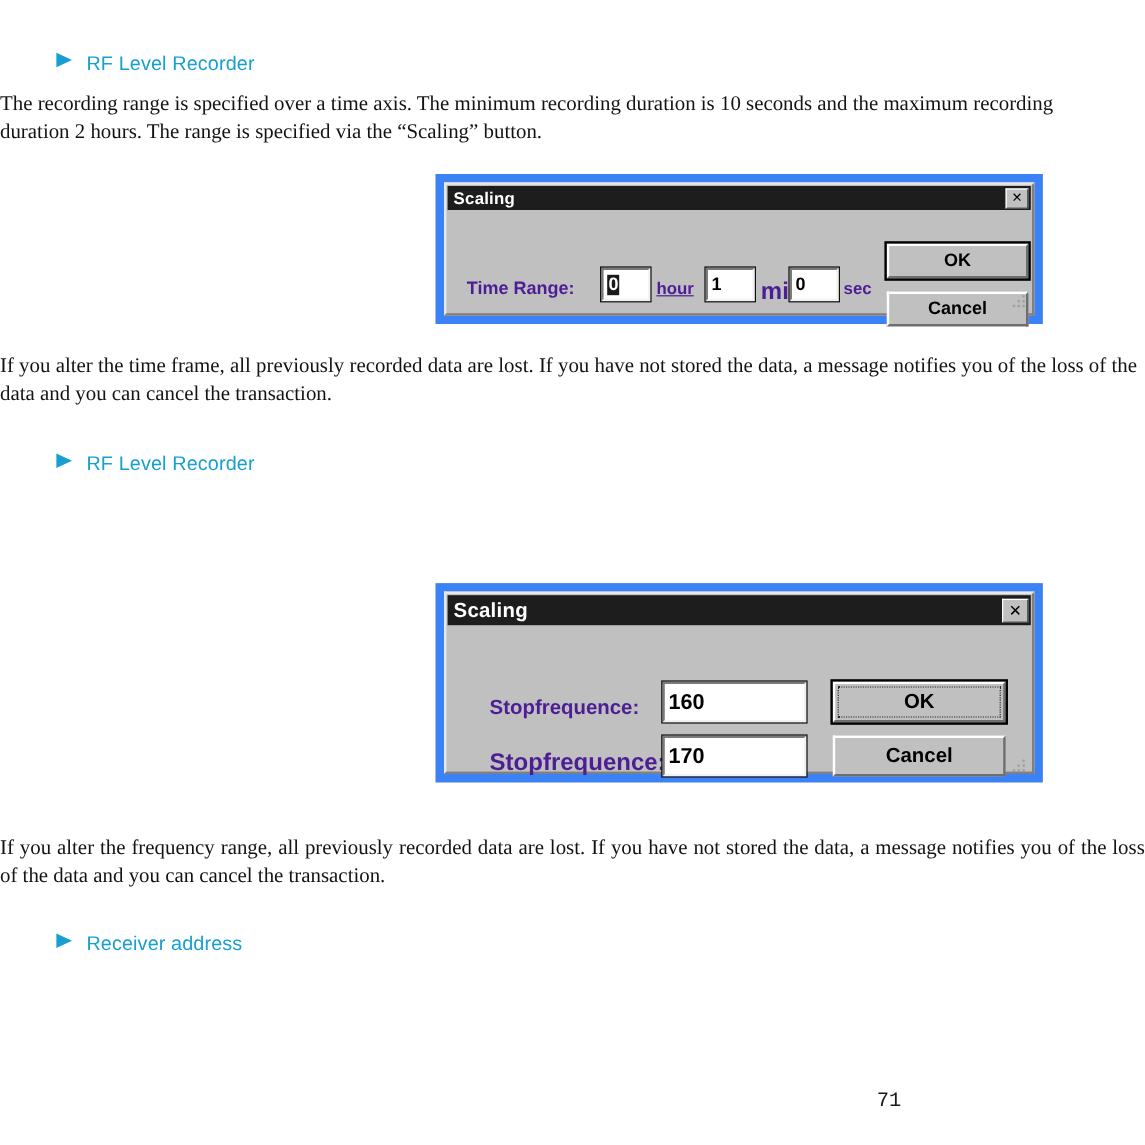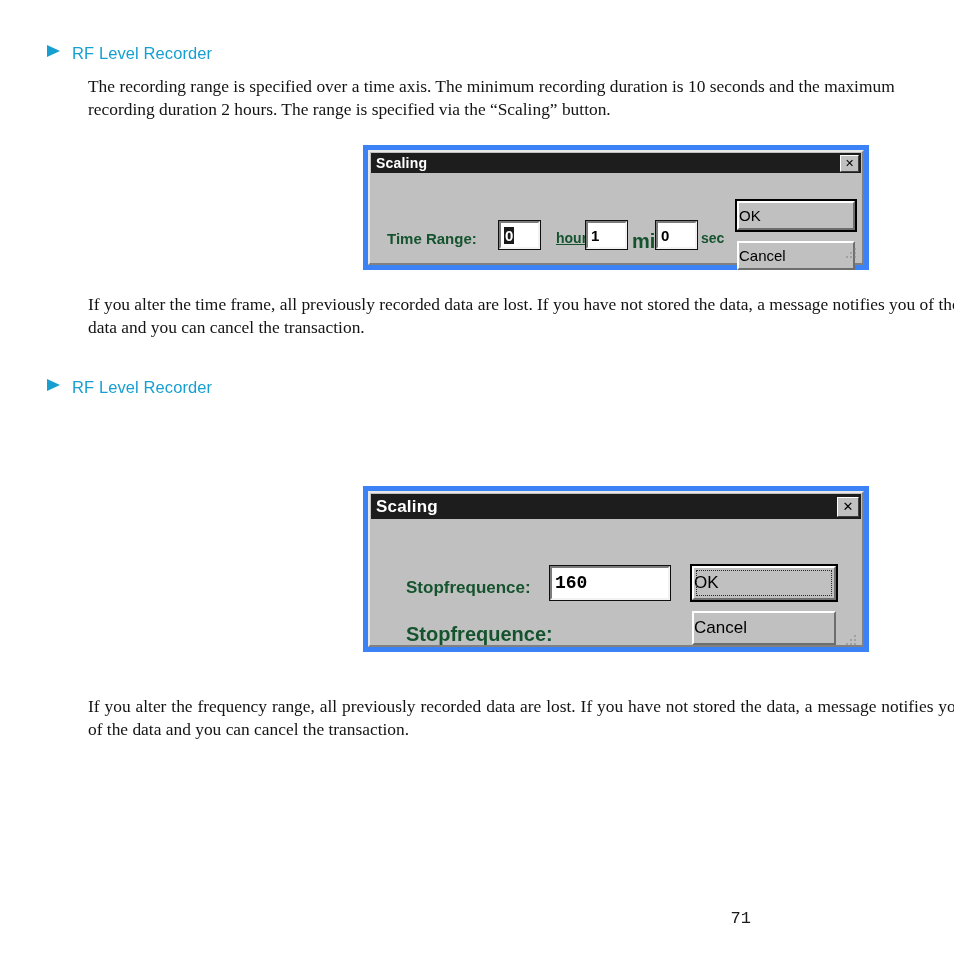--- a/index.html
+++ b/index.html
@@ -46,35 +46,34 @@
   .heading-text {
     color: #169fd0;
     font-family: "Liberation Sans", "DejaVu Sans", sans-serif;
     font-size: 16.5px;
     letter-spacing: 0.1px;
     font-weight: 400;
   }
 
   
   .para {
-    margin-left: 88px;
     margin-right: 46px;
     font-family: "Liberation Serif", "DejaVu Serif", serif;
     font-size: 17.4px;
     line-height: 1.33;
     color: #131313;
   }
   .para.justify { text-align: justify; }
 
   
   .dlg {
     position: relative;
     box-sizing: border-box;
     background: #c0c0c0;
-    border: 5px solid #3b82f6;
+    border: 7px solid #3b82f6;
     box-shadow: 0 0 0 0 transparent;
     font-family: "Liberation Sans", "DejaVu Sans", sans-serif;
   }
   .dlg-inner {
     box-sizing: border-box;
     height: 100%;
     border-top: 2px solid #e8e8e8;
     border-left: 2px solid #e8e8e8;
     border-right: 2px solid #808080;
     border-bottom: 2px solid #808080;
@@ -150,41 +149,42 @@
   
   .btn {
     box-sizing: border-box;
     background: #c0c0c0;
     border-top: 2px solid #ffffff;
     border-left: 2px solid #ffffff;
     border-right: 2px solid #6e6e6e;
     border-bottom: 2px solid #6e6e6e;
     display: flex;
     align-items: center;
-    font-family: "Liberation Sans", "DejaVu Sans", sans-serif;
-    font-weight: normal;
+    justify-content: center;
+    font-family: "Liberation Sans", "DejaVu Sans", sans-serif;
+    font-weight: bold;
     color: #000000;
     cursor: default;
     position: relative;
   }
   .btn.default {
     outline: 2px solid #000000;
     outline-offset: 0px;
   }
   .btn .focusring {
     position: absolute;
     left: 2px; right: 2px; top: 2px; bottom: 2px;
     border: 1px dotted #2a2a2a;
     pointer-events: none;
   }
 
   .lbl {
     font-family: "Liberation Sans", "DejaVu Sans", sans-serif;
     font-weight: bold;
-    color: #14532d;
+    color: #4c1d95;
     white-space: nowrap;
   }
 
   
   .grip {
     position: absolute;
     right: 4px;
     bottom: 3px;
     width: 16px;
     height: 16px;
@@ -223,21 +223,21 @@
         <span class="title-text">Scaling</span>
         <span class="close-btn">✕</span>
       </div>
       <div class="dlg-body">
 
         <span class="lbl" style="position:absolute; left:17px; top:57px; font-size:15px;">Time Range:</span>
 
         <div class="field" style="position:absolute; left:129px; top:48px; width:41px; height:28px;">
           <span class="sel">0</span>
         </div>
-        <span class="lbl" style="position:absolute; left:186px; top:57px; font-size:14px;text-decoration:underline;">hour</span>
+        <span class="lbl" style="position:absolute; left:175px; top:57px; font-size:14px;text-decoration:underline;">hour</span>
 
         <div class="field" style="position:absolute; left:216px; top:48px; width:41px; height:28px;">
           <span>1</span>
         </div>
         <span class="lbl" style="position:absolute; left:262px; top:57px; font-size:20px;">min</span>
 
         <div class="field" style="position:absolute; left:286px; top:48px; width:41px; height:28px;">
           <span>0</span>
         </div>
         <span class="lbl" style="position:absolute; left:331px; top:57px; font-size:14px;">sec</span>
@@ -280,25 +280,28 @@
 
   <div class="dlg" style="position:absolute; left:363px; top:486px; width:506px; height:166px;">
     <div class="dlg-inner">
       <div class="titlebar" style="height:25px;">
         <span class="title-text" style="font-size:17px; line-height:25px;">Scaling</span>
         <span class="close-btn" style="width:20px; height:18px; font-size:13px;">✕</span>
       </div>
       <div class="dlg-body">
 
         <span class="lbl" style="position:absolute; left:36px; top:59px; font-size:17px;">Stopfrequence:</span>
-        <div class="field" style="position:absolute; left:180px; top:47px; width:120px; height:34px; font-size:18px;font-family:Liberation Mono, monospace;">
+        <div class="field" style="position:absolute; left:180px; top:47px; width:120px; height:34px; font-size:18px;">
           <span>160</span>
         </div>
 
         <span class="lbl" style="position:absolute; left:36px; top:104px; font-size:20px;">Stopfrequence:</span>
+        <div class="field" style="position:absolute; left:180px; top:92px; width:120px; height:34px; font-size:18px;">
+          <span>170</span>
+        </div>
 
         <div class="btn default" style="position:absolute; left:322px; top:47px; width:144px; height:34px; font-size:17px;">
           <span class="focusring"></span>
           <span>OK</span>
         </div>
         <div class="btn" style="position:absolute; left:322px; top:92px; width:144px; height:34px; font-size:17px;">
           <span>Cancel</span>
         </div>
 
         <span class="grip">
@@ -313,17 +316,25 @@
             </g>
           </svg>
         </span>
       </div>
     </div>
   </div>
 
   <div class="para justify" style="position:absolute; left:0; top:695px; width:954px;">If you alter the frequency range, all previously recorded data are lost. If you have not stored the data, a message notifies you of the loss of the data and you can cancel the transaction.</div>
 
   <div class="section" style="position:absolute; left:0; top:778px; width:954px;">
+    <div class="heading-row">
+      <span class="bullet">
+        <svg width="16" height="14" viewBox="0 0 16 14" aria-hidden="true">
+          <polygon points="1,1 14,7 1,13" fill="#169fd0"></polygon>
+        </svg>
+      </span>
+      <span class="heading-text">Receiver address</span>
+    </div>
   </div>
 
   <div class="page-number">71</div>
 
 </div>
 
 </body></html>

